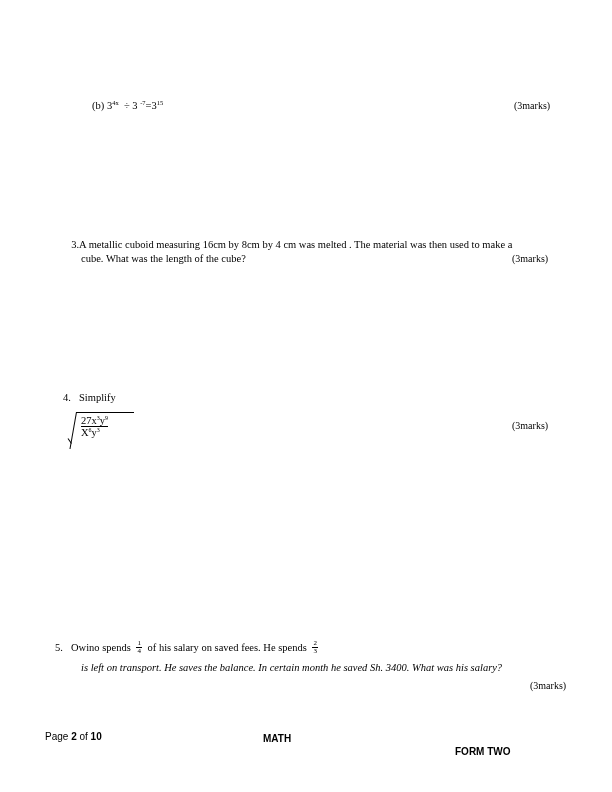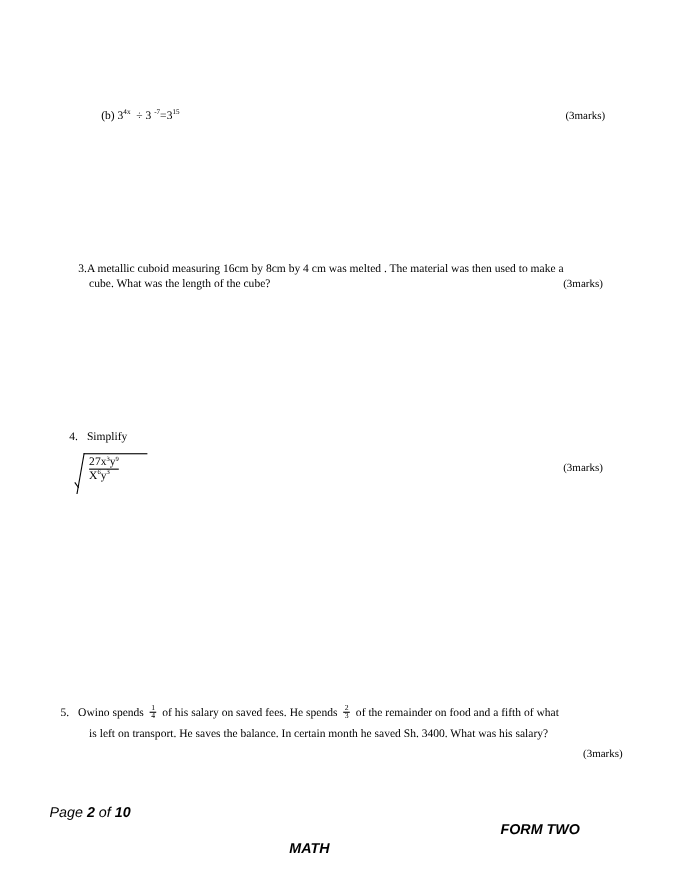--- a/index.html
+++ b/index.html
@@ -16,21 +16,21 @@
     .frac .d { display: block; }
     .root-wrap { position: absolute; left: 66px; top: 412px; width: 70px; height: 40px; }
     .root-bar { position: absolute; left: 10px; top: 0; width: 58px; border-top: 1px solid #000; }
     .root-diag { position: absolute; left: 10px; top: 0; width: 1px; height: 37px; background: #000;
                  transform: skewX(-10deg); transform-origin: top; }
     .root-tick { position: absolute; left: 2px; top: 26px; width: 6px; height: 1px; background:#000;
                  transform: rotate(55deg); transform-origin: left; }
     .rad { position: absolute; left: 15px; top: 3px; font-size: 10.5px; line-height: 11px; }
     .rad .top { border-bottom: 1px solid #000; display: inline-block; padding-bottom: 0px; }
     .rad sup { font-size: 6px; vertical-align: 4px; }
-    .footer { font-family: "Liberation Sans", sans-serif; font-size: 13px; font-style: italic; }
+    .footer { font-family: "Liberation Sans", sans-serif; font-size: 10px; }
     .footer b { font-weight: bold; }
   </style>
 </head>
 <body>
 
 <div class="abs t" style="left:92px; top:99px;">
   <span>(b)</span>
   <span><span>3</span><sup>4x</sup>&nbsp; <span>÷</span> <span>3</span> <sup>-7</sup><span>=3</span><sup>15</sup></span>
 </div>
 <div class="abs t marks" style="left:514px; top:99px;">(3marks)</div>
@@ -53,20 +53,19 @@
     <div><span>X</span><sup>6</sup><span>y</span><sup>3</sup></div>
   </div>
 </div>
 <div class="abs t marks" style="left:512px; top:419px;">(3marks)</div>
 
 <div class="abs t" style="left:55px; top:641px;">
   <span class="num">5.</span><span>Owino spends</span>
   <span class="frac"><span class="n">1</span><span class="d">4</span></span>
   <span>of his salary on saved fees. He spends</span>
   <span class="frac"><span class="n">2</span><span class="d">3</span></span>
-  <span>of the remainder on food and a fifth of what</span>
 </div>
-<div class="abs t" style="left:81px; top:661px;">is left on transport. He saves the balance. In certain month he saved Sh. 3400. What was his salary?</div>
+<div class="abs t" style="left:81px; top:661px;font-style:italic;">is left on transport. He saves the balance. In certain month he saved Sh. 3400. What was his salary?</div>
 <div class="abs t marks" style="left:530px; top:679px;">(3marks)</div>
 
 <div class="abs footer" style="left:45px; top:731px;"><span>Page </span><b>2</b><span> of </span><b>10</b></div>
-<div class="abs footer" style="left:263px; top:763px; font-weight:bold;">MATH</div>
+<div class="abs footer" style="left:263px; top:733px; font-weight:bold;">MATH</div>
 <div class="abs footer" style="left:455px; top:746px; font-weight:bold;">FORM TWO</div>
 
 </body></html>

